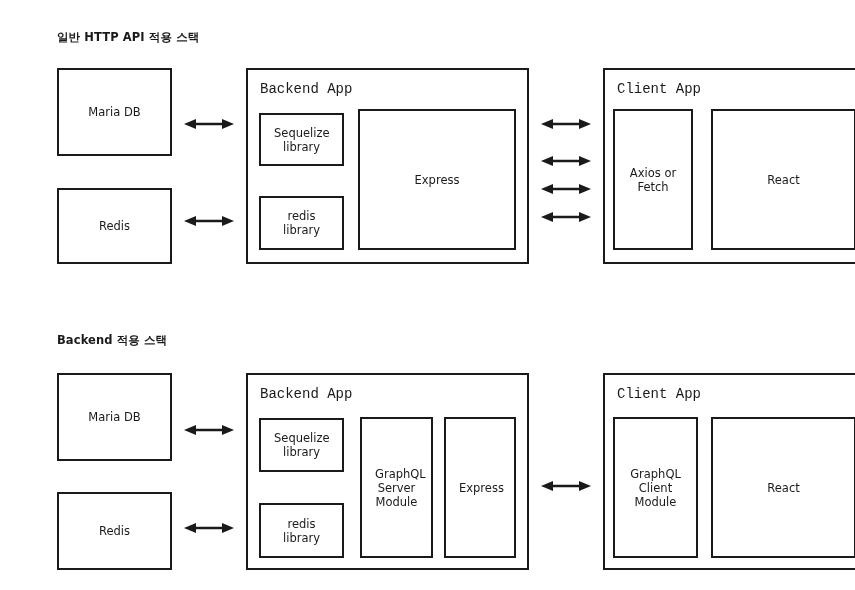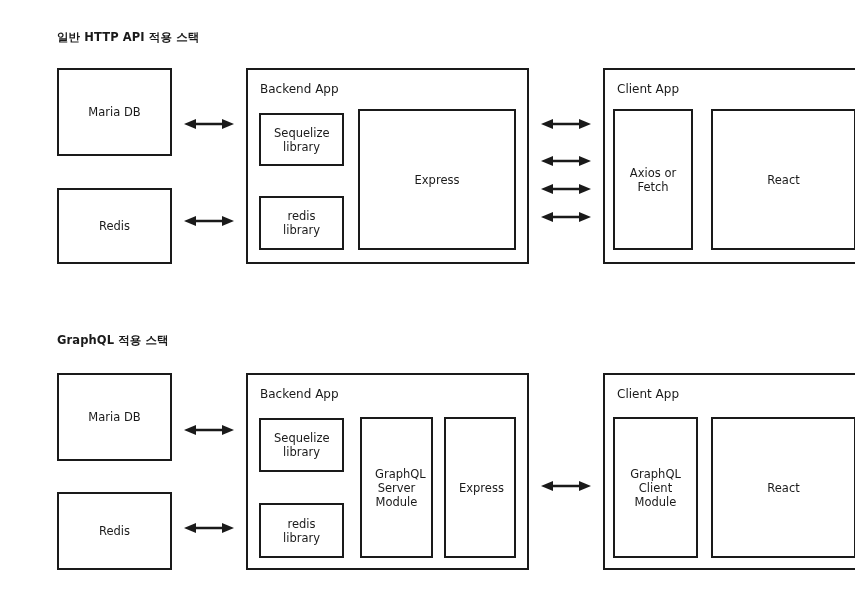--- a/index.html
+++ b/index.html
@@ -50,23 +50,24 @@
   .container-box {
     position: absolute;
     border: 2px solid #1a1a1a;
     background: #ffffff;
     box-sizing: border-box;
   }
   .container-title {
     position: absolute;
     left: 12px;
     top: 12px;
-    font-size: 12px;
+    font-size: 14px;
     line-height: 14px;
     white-space: nowrap;
+    font-family: Liberation Mono, monospace;
   }
   .arrow {
     position: absolute;
     height: 12px;
   }
   .arrow svg {
     display: block;
     overflow: visible;
   }
 </style>
@@ -160,21 +161,21 @@
     </div>
 
     <div class="box" style="left:675px; top:109px; width:145px; height:141px;">
       <div class="box-label-center">React</div>
     </div>
 
   </div>
 
   <div>
 
-    <div class="section-title" style="left:21px; top:333px;">GraphQL 적용 스택</div>
+    <div class="section-title" style="left:21px; top:333px;">Backend 적용 스택</div>
 
     <div class="box" style="left:21px; top:373px; width:115px; height:88px;">
       <div class="box-label-center">Maria DB</div>
     </div>
 
     <div class="box" style="left:21px; top:492px; width:115px; height:78px;">
       <div class="box-label-center">Redis</div>
     </div>
 
     <div class="arrow" style="left:148px; top:424px;">

